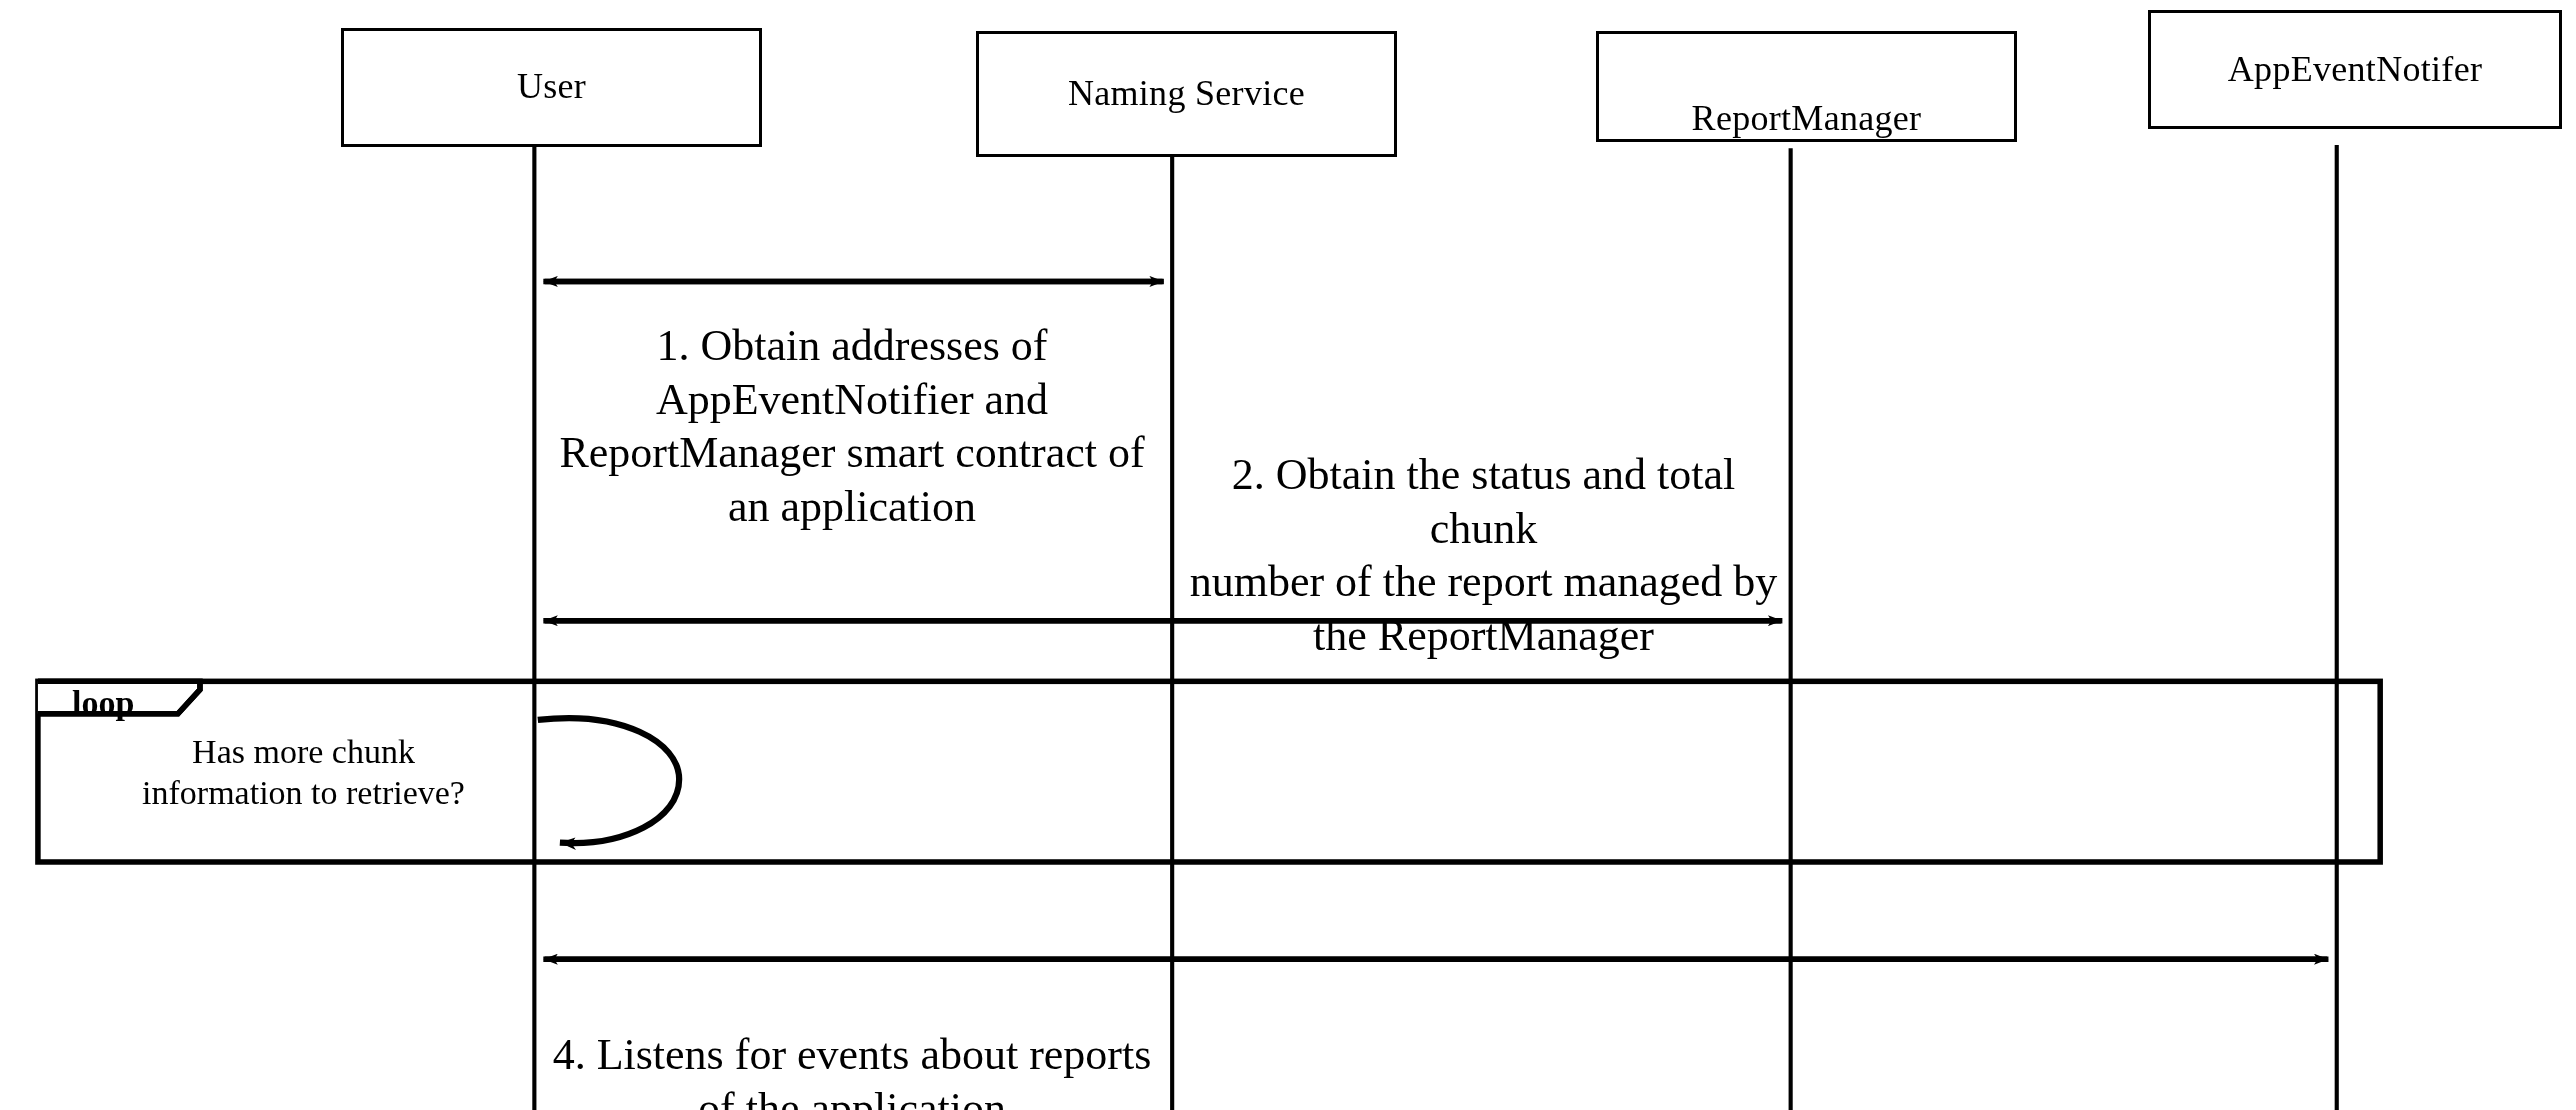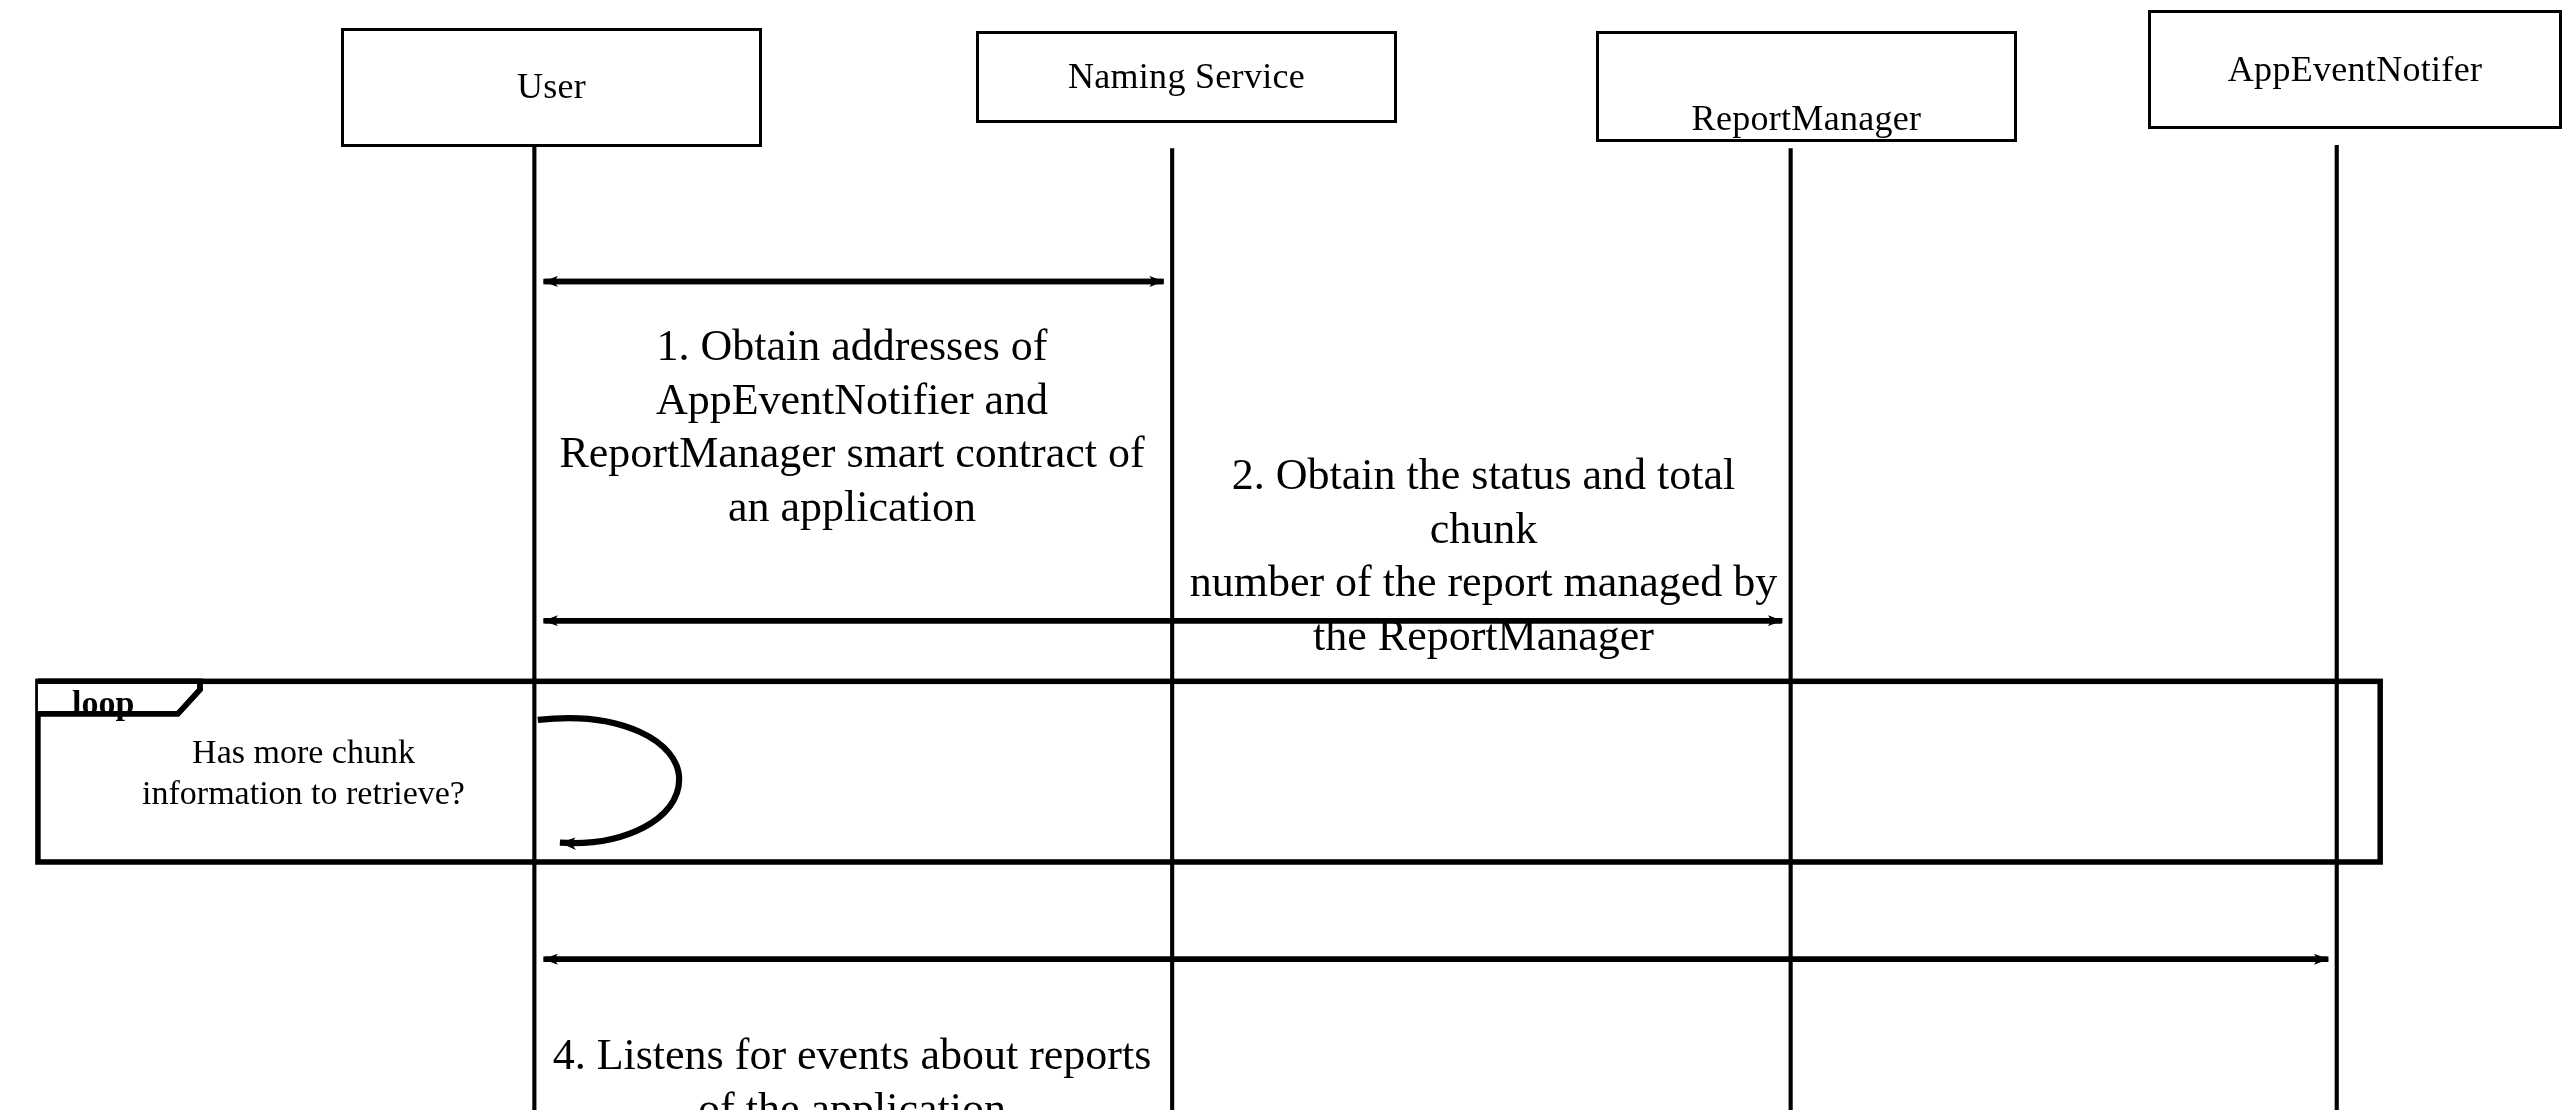--- a/index.html
+++ b/index.html
@@ -118,21 +118,21 @@
     <g stroke="#000000" stroke-width="8" fill="none">
       <line x1="790" y1="1391" x2="3377" y2="1391" marker-end="url(#arrow-right)"></line>
       <line x1="3375" y1="1391" x2="788" y2="1391" marker-end="url(#arrow-left)"></line>
     </g>
   </svg>
 
   <div class="participant" style="left:341px; top:27.6px; width:421px; height:119px;">
     <span class="participant-label">User</span>
   </div>
 
-  <div class="participant" style="left:976px; top:31px; width:421px; height:92px;">
+  <div class="participant" style="left:976px; top:31px; width:421px; height:126px;">
     <span class="participant-label">Naming Service</span>
   </div>
 
   <div class="participant" style="left:1596px; top:31px; width:421px; height:111px;align-items:flex-end;">
     <span class="participant-label">ReportManager</span>
   </div>
 
   <div class="participant" style="left:2148px; top:10px; width:414px; height:119px;">
     <span class="participant-label">AppEventNotifer</span>
   </div>

